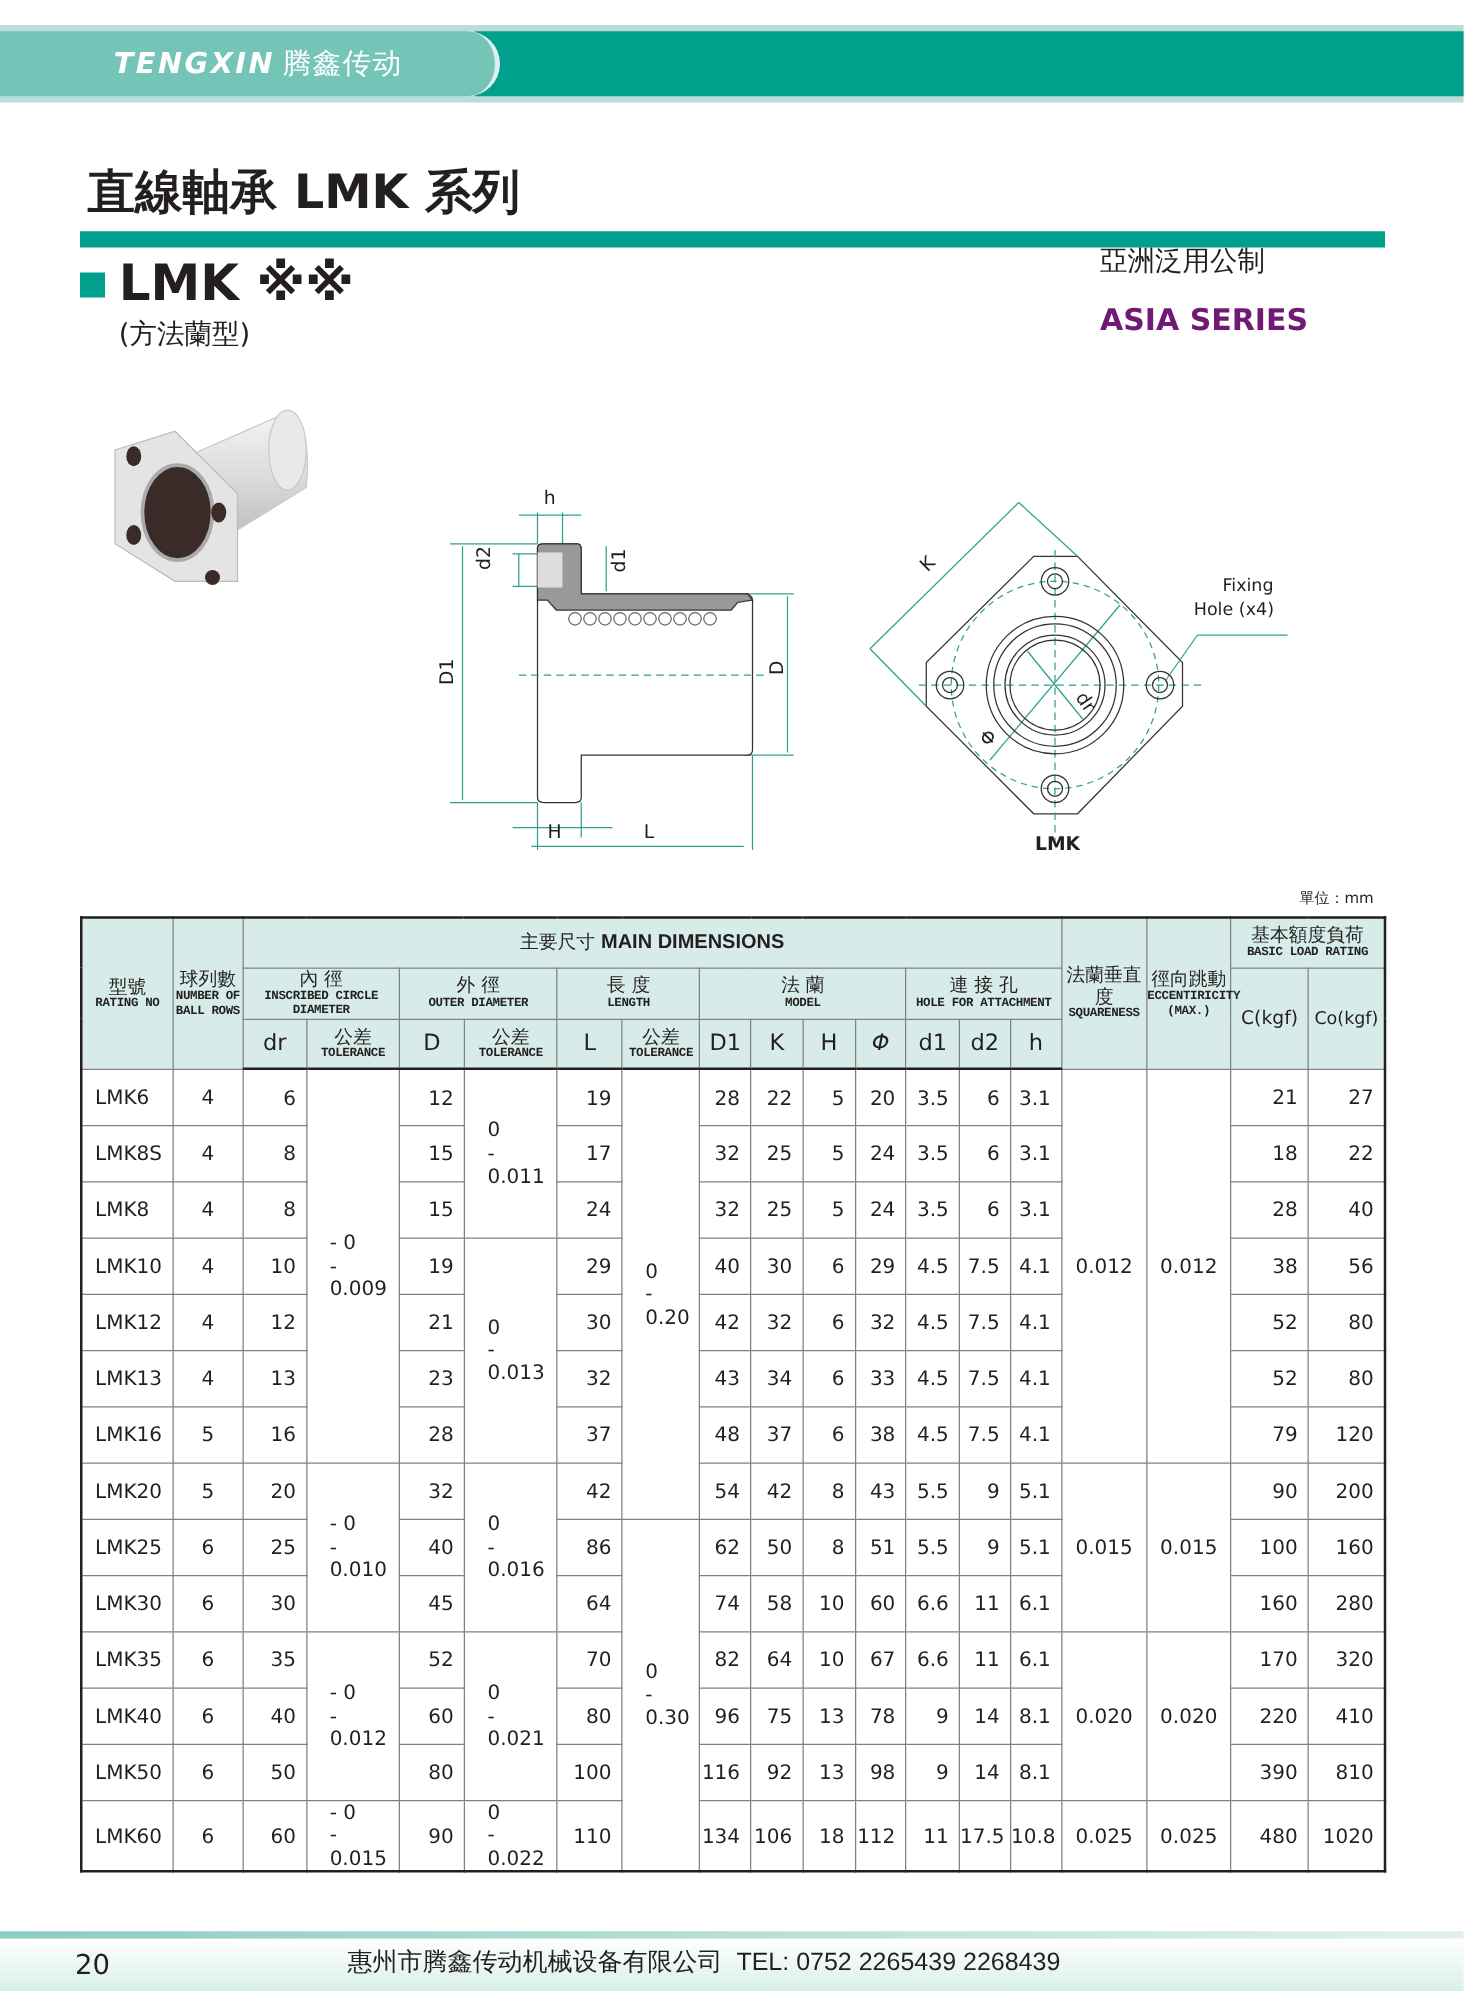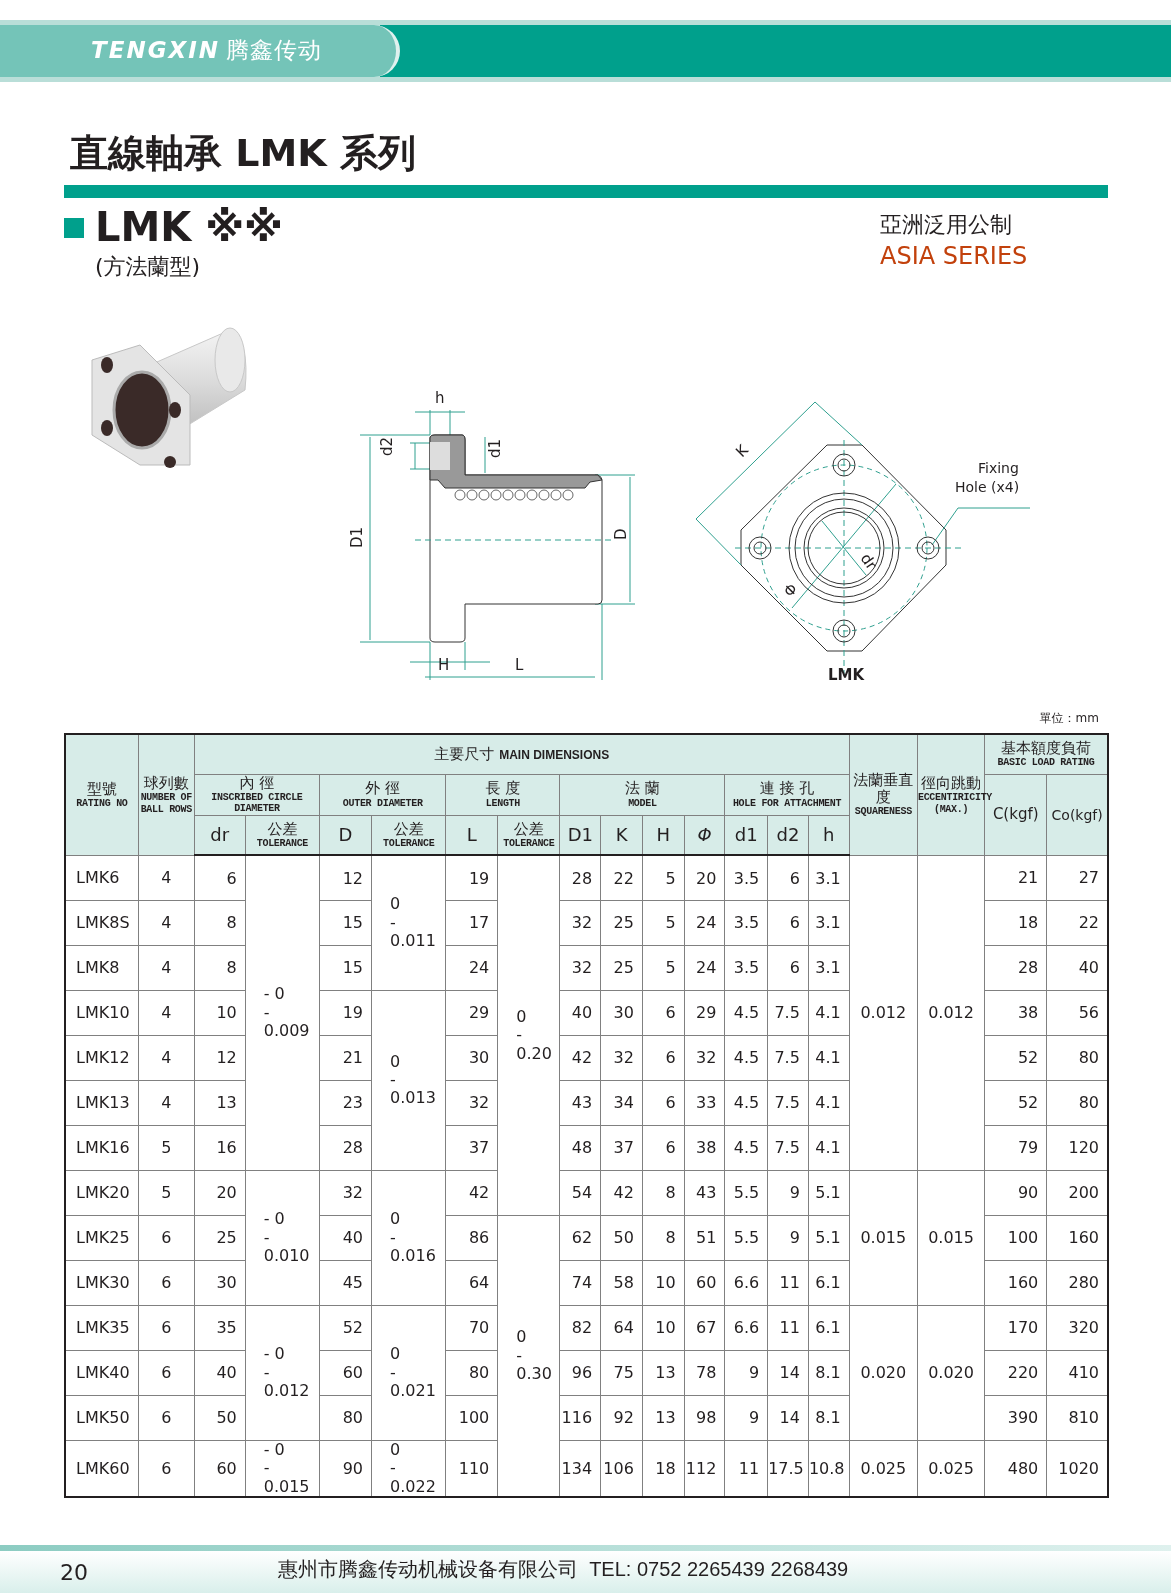--- a/index.html
+++ b/index.html
@@ -13,22 +13,22 @@
   .brand-en { font-style: italic; font-weight: 900; margin-right: 6px; letter-spacing: 2px; }
   .brand-cn { font-weight: normal; }
 
   .title { position: absolute; left: 70px; top: 128px; font-size: 38px; font-weight: bold; }
   .title-rule { position: absolute; left: 64px; top: 185px; width: 1044px; height: 13px; background: #00a08c; }
 
   .sub-sq { position: absolute; left: 64px; top: 218px; width: 20px; height: 20px; background: #00a08c; }
   .sub-title { position: absolute; left: 95px; top: 204px; font-size: 40px; font-weight: bold; }
   .sub-cn { position: absolute; left: 95px; top: 252px; font-size: 22px; }
 
-  .asia-cn { position: absolute; left: 880px; top: 210px; font-size: 22px; }
-  .asia-en { position: absolute; left: 880px; top: 242px; font-size: 24px; font-weight: normal; color: #c2410c; }
+  .asia-cn { position: absolute; left: 880px; top: 194px; font-size: 22px; }
+  .asia-en { position: absolute; left: 880px; top: 242px; font-size: 24px; font-weight: bold; color: #701a75; }
 
   
   .photo { position: absolute; left: 80px; top: 310px; width: 180px; height: 160px; }
 
   .unit { position: absolute; right: 72px; top: 710px; font-size: 12px; }
 
   
   table.spec { position: absolute; left: 64px; top: 733px; width: 1045px; border-collapse: collapse; border: 2px solid #231f20; table-layout: fixed; }
   .spec th, .spec td { border: 1px solid #808080; text-align: center; vertical-align: middle; font-weight: normal; }
   .spec thead th { background: #d7ece8; font-size: 15px; line-height: 1.15; }
@@ -195,21 +195,21 @@
       <col style="width:40px">
     <col style="width:67px">
       <col style="width:66px">
     <col style="width:61px">
       <col style="width:60px">
   </colgroup>
   <thead>
     <tr style="height:40px">
       <th rowspan="3"><span>型號</span><span class="en">RATING NO</span></th>
       <th rowspan="3"><span>球列數</span><span class="en">NUMBER OF BALL ROWS</span></th>
-      <th colspan="13"><span>主要尺寸</span> <span style="font-size:12px;font-weight:bold;font-family:'Liberation Sans',sans-serif">MAIN DIMENSIONS</span></th>
+      <th colspan="13"><span>主要尺寸</span> <span style="font-size:16px;font-weight:bold;font-family:'Liberation Sans',sans-serif">MAIN DIMENSIONS</span></th>
       <th rowspan="3"><span>法蘭垂直度</span><span class="en">SQUARENESS</span></th>
       <th rowspan="3"><span>徑向跳動</span><span class="en">ECCENTIRICITY (MAX.)</span></th>
       <th colspan="2"><span>基本額度負荷</span><span class="en">BASIC LOAD RATING</span></th>
     </tr>
     <tr style="height:40px">
       <th colspan="2"><span>內 徑</span><span class="en">INSCRIBED CIRCLE DIAMETER</span></th>
       <th colspan="2"><span>外 徑</span><span class="en">OUTER DIAMETER</span></th>
       <th colspan="2"><span>長 度</span><span class="en">LENGTH</span></th>
       <th colspan="4"><span>法 蘭</span><span class="en">MODEL</span></th>
       <th colspan="3"><span>連 接 孔</span><span class="en">HOLE FOR ATTACHMENT</span></th>

